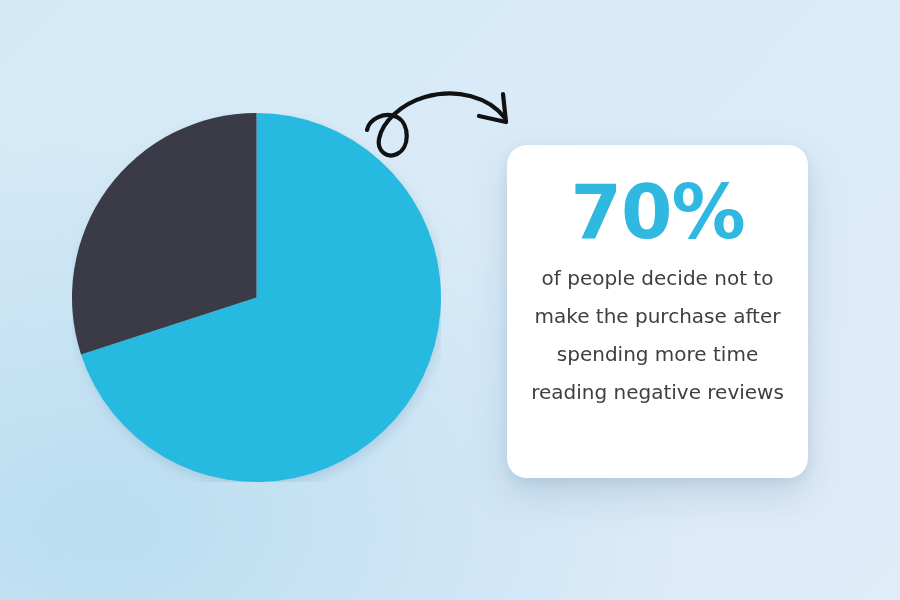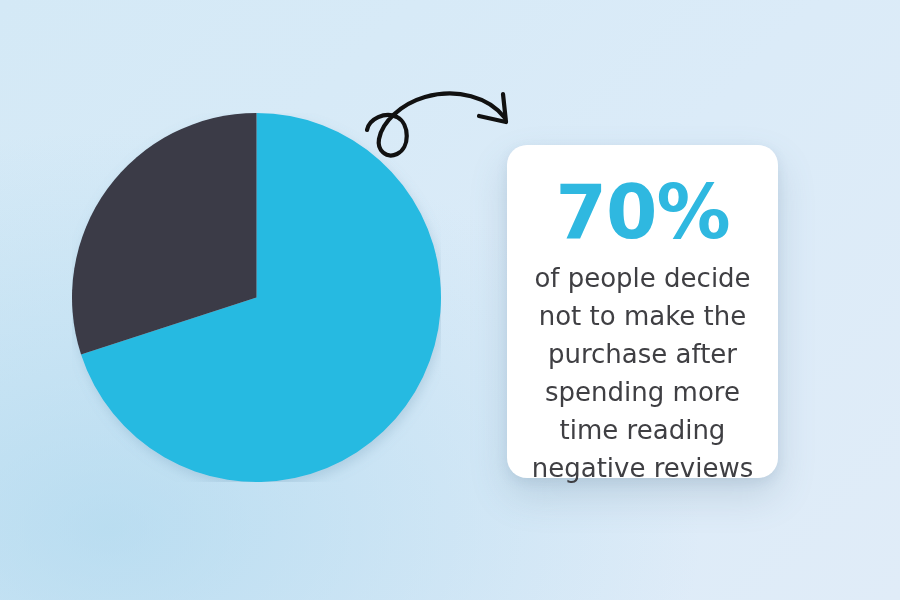--- a/index.html
+++ b/index.html
@@ -41,21 +41,21 @@
     width: 165px;
     height: 90px;
   }
   #arrow-svg { display: block; width: 165px; height: 90px; overflow: visible; }
 
   
   #stat-card {
     position: absolute;
     left: 507px;
     top: 145px;
-    width: 271px;
+    width: 301px;
     height: 333px;
     background: #ffffff;
     border-radius: 20px;
     box-shadow:
       0 18px 38px rgba(86,118,145,0.20),
       0 4px 12px rgba(86,118,145,0.12);
     display: flex;
     flex-direction: column;
     align-items: center;
     justify-content: flex-start;
@@ -69,21 +69,21 @@
     font-weight: 700;
     letter-spacing: -1px;
     line-height: 1.0;
     color: #2fb8e0;
     margin: 8px 0 10px 0;
     user-select: none;
   }
 
   #stat-description {
     font-family: "DejaVu Sans", sans-serif;
-    font-size: 26px;
+    font-size: 20px;
     font-weight: 400;
     line-height: 38px;
     color: #3f3f43;
     text-align: center;
     max-width: 278px;
     margin: 0;
   }
 </style>
 </head>
 <body>

